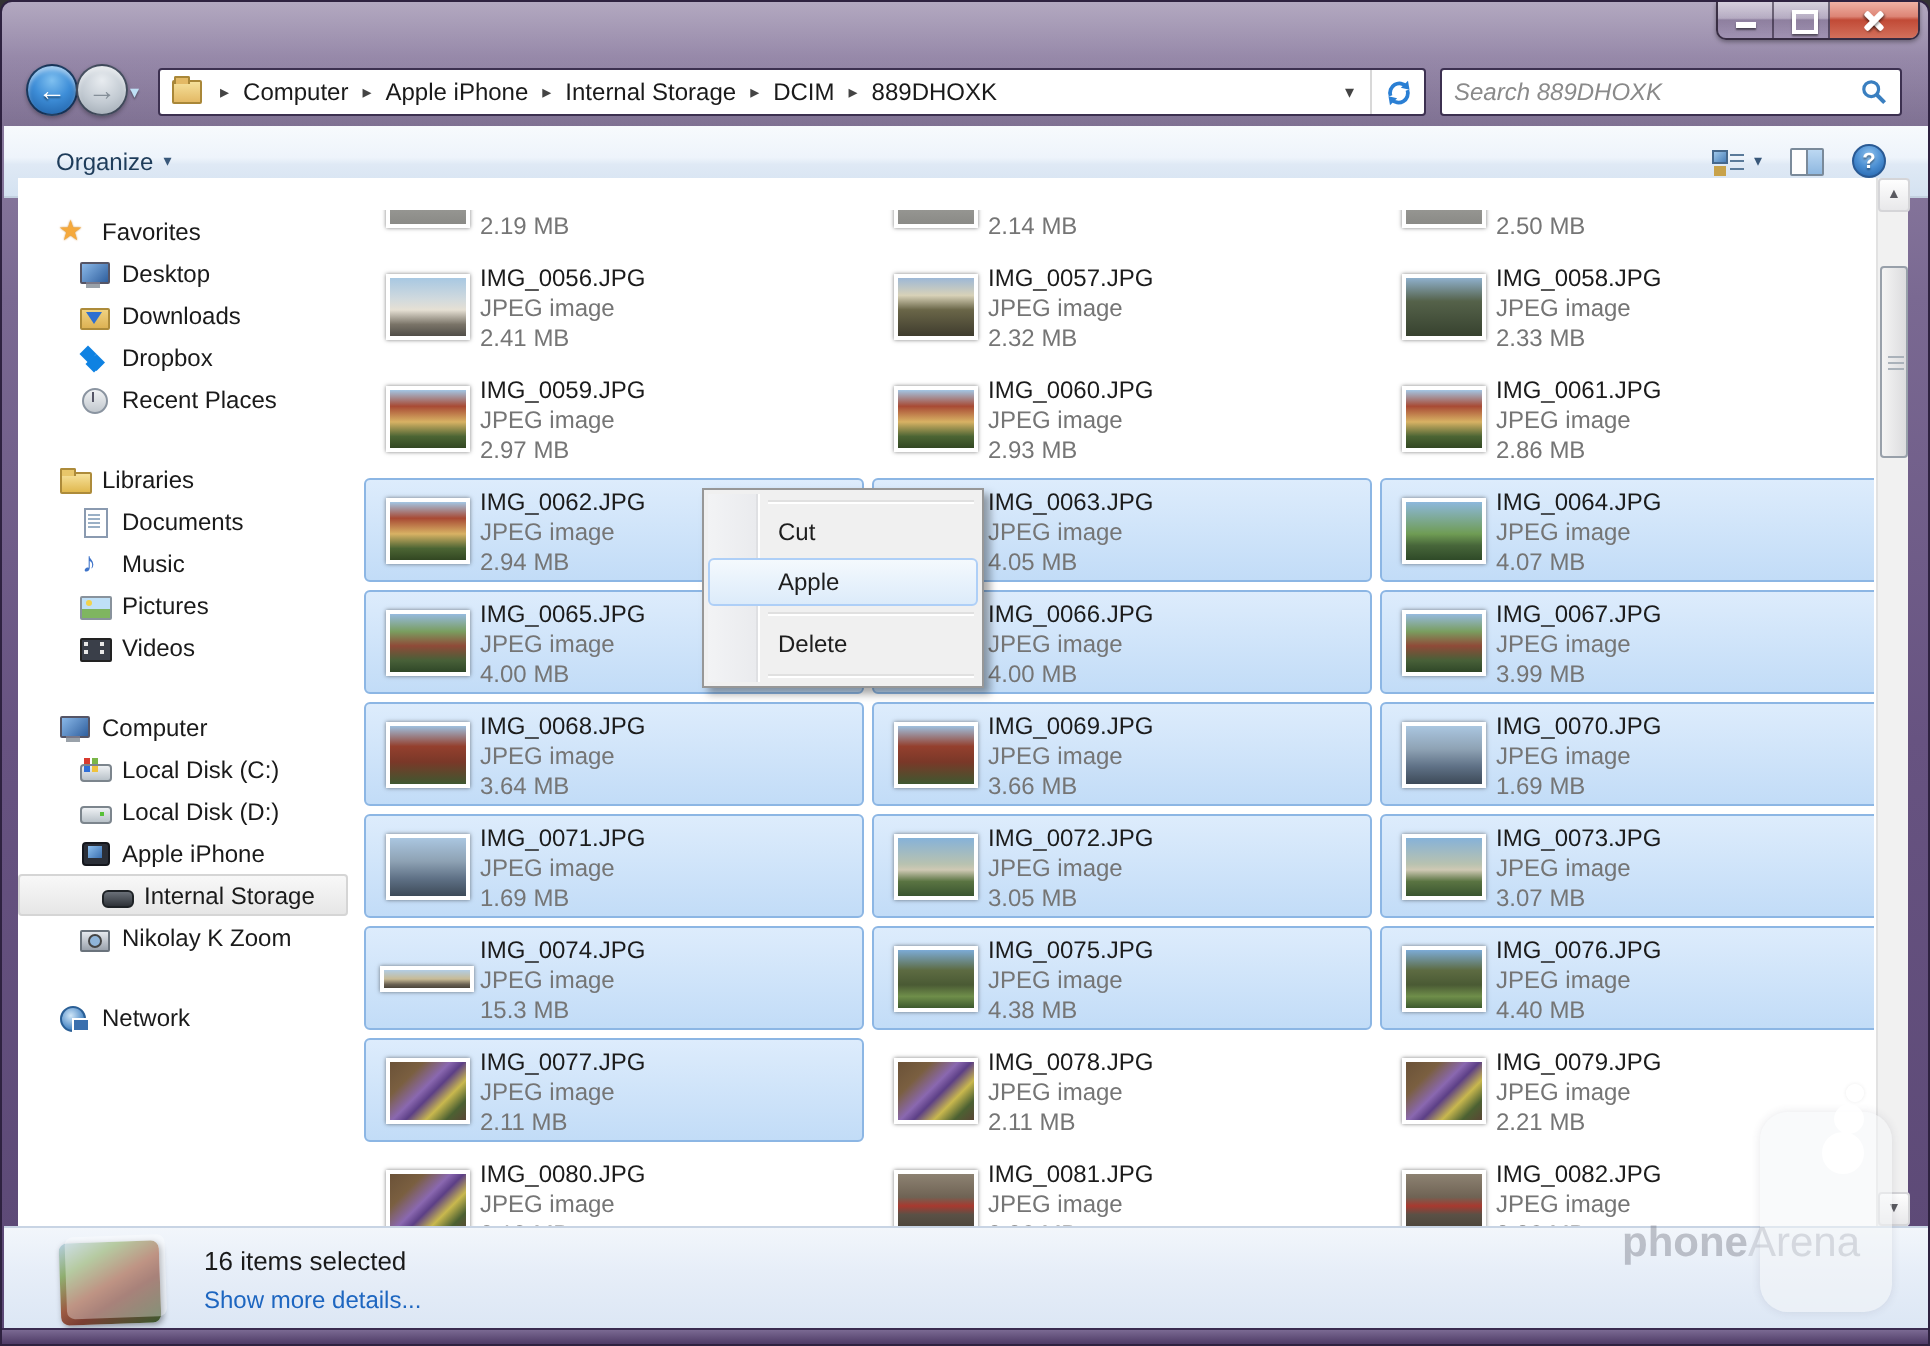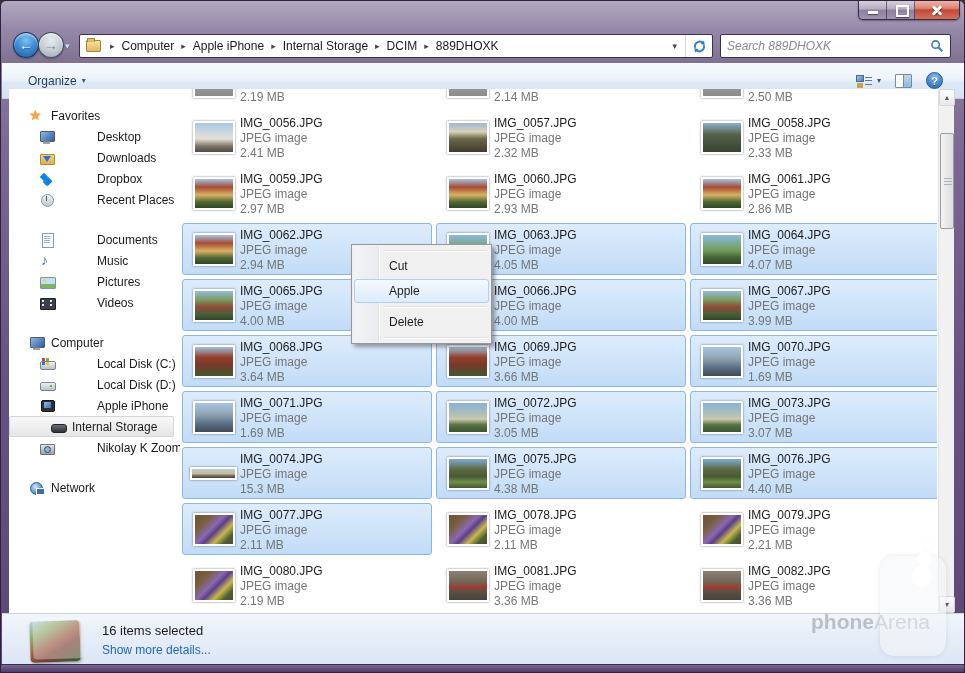--- a/index.html
+++ b/index.html
@@ -85,21 +85,21 @@
     background:radial-gradient(circle at 50% 30%,#8fc2ee 0%,#4a8ed2 50%,#1f5fa8 100%);
     text-shadow:0 1px 1px rgba(0,0,0,.4); }
 
   
   .mainbg { position:absolute; left:8px; top:88px; width:944px; height:524px; background:#fff; }
   .sidebar { position:absolute; left:8px; top:88px; width:171px; height:524px; background:#fff;
     padding-top:16px; overflow:hidden; font-size:12px; color:#1a1a1a; }
   .side-sec { margin-bottom:19px; }
   .side-item { display:flex; align-items:center; height:21px; cursor:default; }
   .side-item.lvl0 { padding-left:20px; }
-  .side-item.lvl1 { padding-left:30px;gap:36px; }
+  .side-item.lvl1 { padding-left:30px; }
   .side-item.lvl2 { padding-left:40px; }
   .side-item .side-label { margin-left:6px; white-space:nowrap; }
   .side-item.sel { background:linear-gradient(180deg,#f8f8f8,#e6e6e6); border:1px solid #d5d5d5;
     border-radius:2px; margin-right:6px; }
 
   
   .ic { width:16px; height:16px; display:inline-block; position:relative; flex:none; }
   .ic-star::before { content:"★"; position:absolute; left:0; top:-1px; font-size:14px; color:#f5a93c;
     text-shadow:0 0 1px #c07818; }
   .ic-desktop::before,.ic-computer::before { content:""; position:absolute; left:1px; top:2px; width:13px; height:9px;
@@ -148,21 +148,21 @@
   .ic-camera::before { content:""; position:absolute; left:1px; top:4px; width:13px; height:9px;
     background:linear-gradient(180deg,#e5e9ee,#9aa2ac); border:1px solid #6a737c; border-radius:1px; }
   .ic-camera::after { content:""; position:absolute; left:5px; top:6px; width:5px; height:5px; border-radius:50%;
     background:#8fb4d8; border:1px solid #444; }
   .ic-network::before { content:""; position:absolute; left:1px; top:2px; width:11px; height:11px; border-radius:50%;
     background:radial-gradient(circle at 40% 35%,#cfe6f8,#3f7fc0 75%); border:1px solid #2a5f96; }
   .ic-network::after { content:""; position:absolute; right:0; bottom:1px; width:7px; height:5px;
     background:#3a6fae; border:1px solid #fff; }
 
   
-  .filearea { position:absolute; left:179px; top:88px; width:757px; height:524px; overflow:hidden; background:#fff; }
+  .filearea { position:absolute; left:179px; top:104px; width:757px; height:524px; overflow:hidden; background:#fff; }
   .grid { display:grid; grid-template-columns:repeat(3,250px); gap:4px; padding-left:2px; margin-top:-34px; }
   .tile { position:relative; width:250px; height:52px; border:1px solid transparent; border-radius:3px; font-size:12px; }
   .tile.sel { background:linear-gradient(180deg,#ddecfc,#c2dcf7); border-color:#8cb6e4; }
   .tile .fname { position:absolute; left:57px; top:4px; color:#1b1b1b; white-space:nowrap; }
   .tile .ftype { position:absolute; left:57px; top:19px; color:#757575; }
   .tile .fsize { position:absolute; left:57px; top:34px; color:#757575; }
   .thumb { position:absolute; left:10px; top:9px; width:42px; height:33px;
     border:2px solid #fff; box-shadow:0 0 2px rgba(0,0,0,.5); }
   .thumb.pano { left:7px; top:19px; width:47px; height:13px; }
   .sc-a { background:linear-gradient(180deg,#a8c8e2 0%,#cfd9de 35%,#e6e0d4 55%,#7a7468 80%,#504d48 100%); }
@@ -324,20 +324,24 @@
         <div class="side-item lvl1">
           <span class="ic ic-dropbox"></span>
           <span class="side-label">Dropbox</span>
         </div>
         <div class="side-item lvl1">
           <span class="ic ic-recent"></span>
           <span class="side-label">Recent Places</span>
         </div>
       </div>
       <div class="side-sec">
+        <div class="side-item lvl0">
+          <span class="ic ic-libraries"></span>
+          <span class="side-label">Libraries</span>
+        </div>
         <div class="side-item lvl1">
           <span class="ic ic-doc"></span>
           <span class="side-label">Documents</span>
         </div>
         <div class="side-item lvl1">
           <span class="ic ic-music"></span>
           <span class="side-label">Music</span>
         </div>
         <div class="side-item lvl1">
           <span class="ic ic-pictures"></span>

